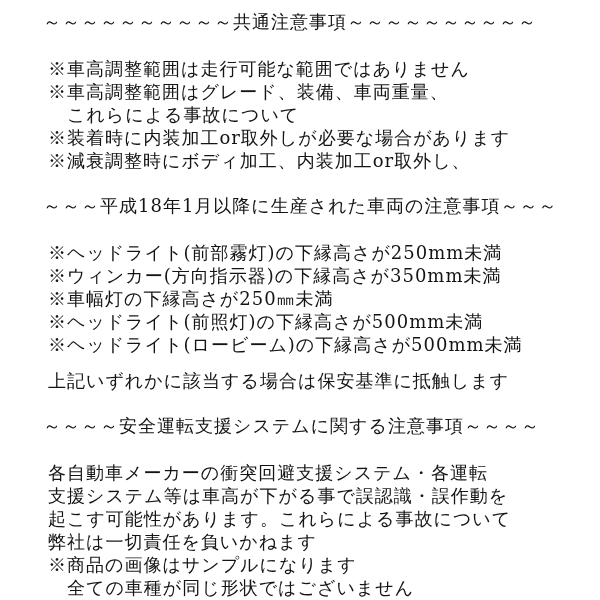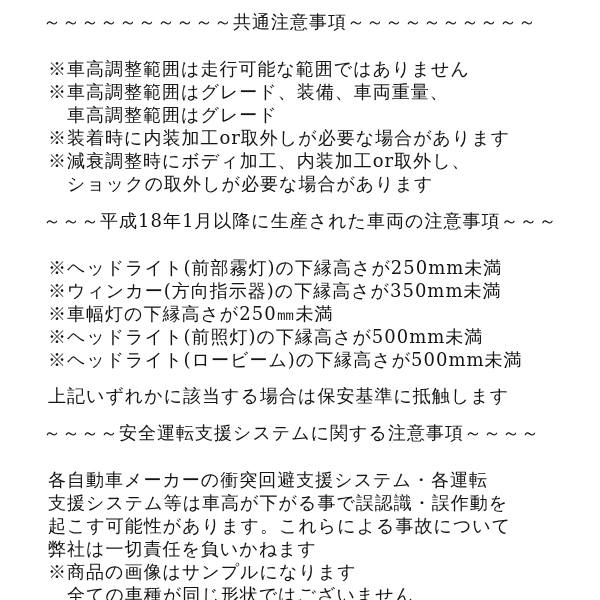--- a/index.html
+++ b/index.html
@@ -28,35 +28,34 @@
   }
   .header {
     margin-left: 43px;
   }
   .indent {
     margin-left: 67px;
   }
   .gap13 { margin-top: 13px; }
   .gap15 { }
   .gap16 { margin-top: 24px; }
-  .gap18 { margin-top: 14px; }
+  .gap18 { margin-top: 22px; }
 </style>
 </head>
 <body>
 
 <div class="page">
 
   <div class="line header">～～～～～～～～～～共通注意事項～～～～～～～～～～</div>
 
   <div class="line gap16">※車高調整範囲は走行可能な範囲ではありません</div>
   <div class="line">※車高調整範囲はグレード、装備、車両重量、</div>
-  <div class="line indent">車高調整範囲はグレード</div>
+  <div class="line indent">これらによる事故について</div>
   <div class="line">※装着時に内装加工or取外しが必要な場合があります</div>
   <div class="line">※減衰調整時にボディ加工、内装加工or取外し、</div>
-  <div class="line indent">ショックの取外しが必要な場合があります</div>
 
   <div class="line header gap18">～～～平成18年1月以降に生産された車両の注意事項～～～</div>
 
   <div class="line gap16">※ヘッドライト(前部霧灯)の下縁高さが250mm未満</div>
   <div class="line">※ウィンカー(方向指示器)の下縁高さが350mm未満</div>
   <div class="line">※車幅灯の下縁高さが250㎜未満</div>
   <div class="line">※ヘッドライト(前照灯)の下縁高さが500mm未満</div>
   <div class="line">※ヘッドライト(ロービーム)の下縁高さが500mm未満</div>
 
   <div class="line gap13">上記いずれかに該当する場合は保安基準に抵触します</div>

